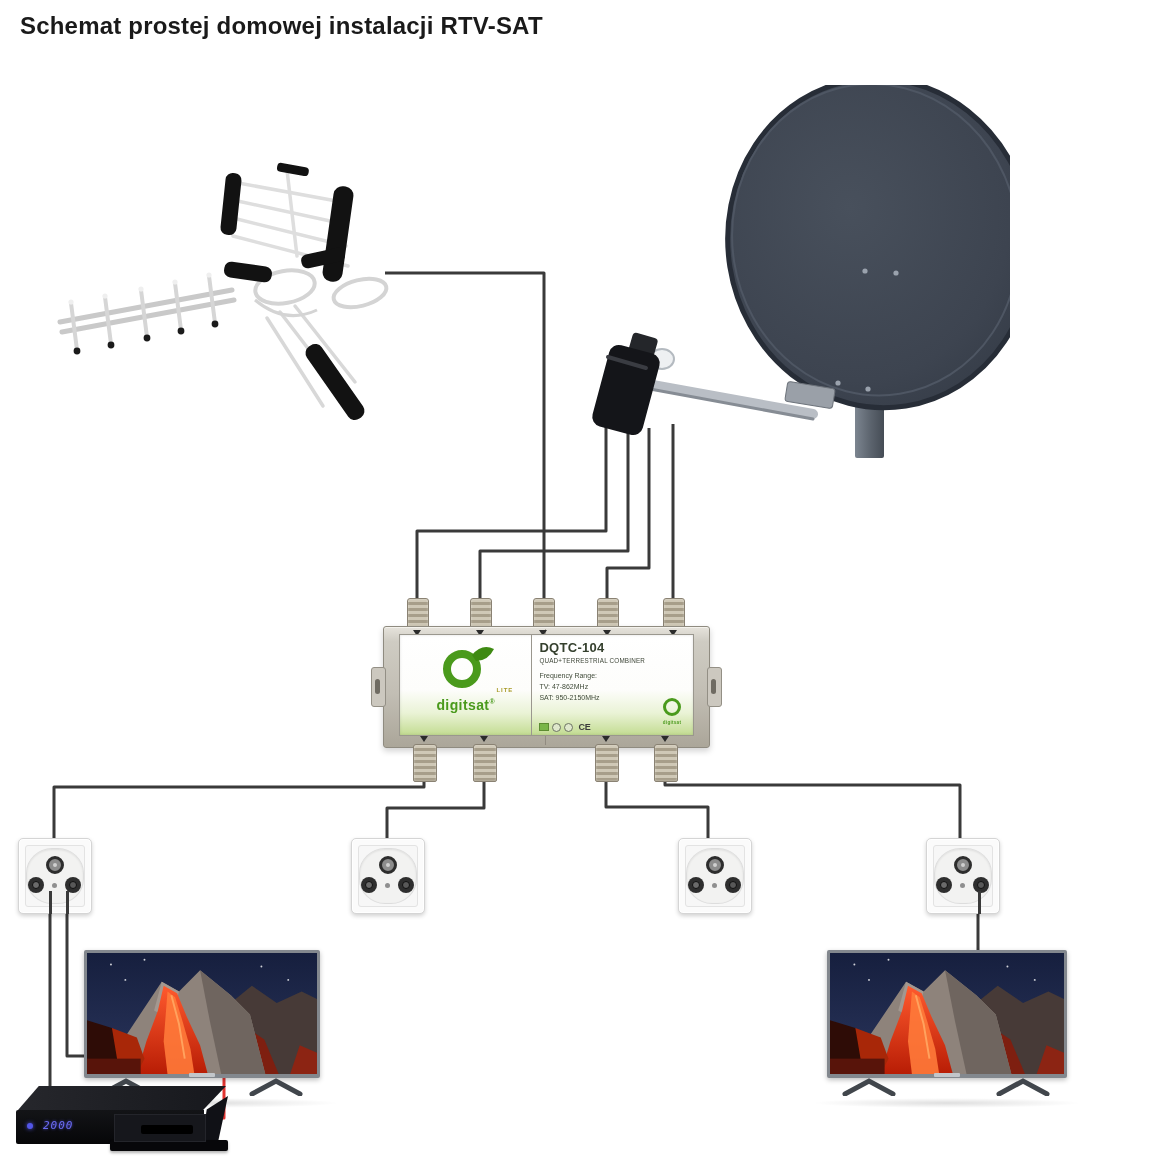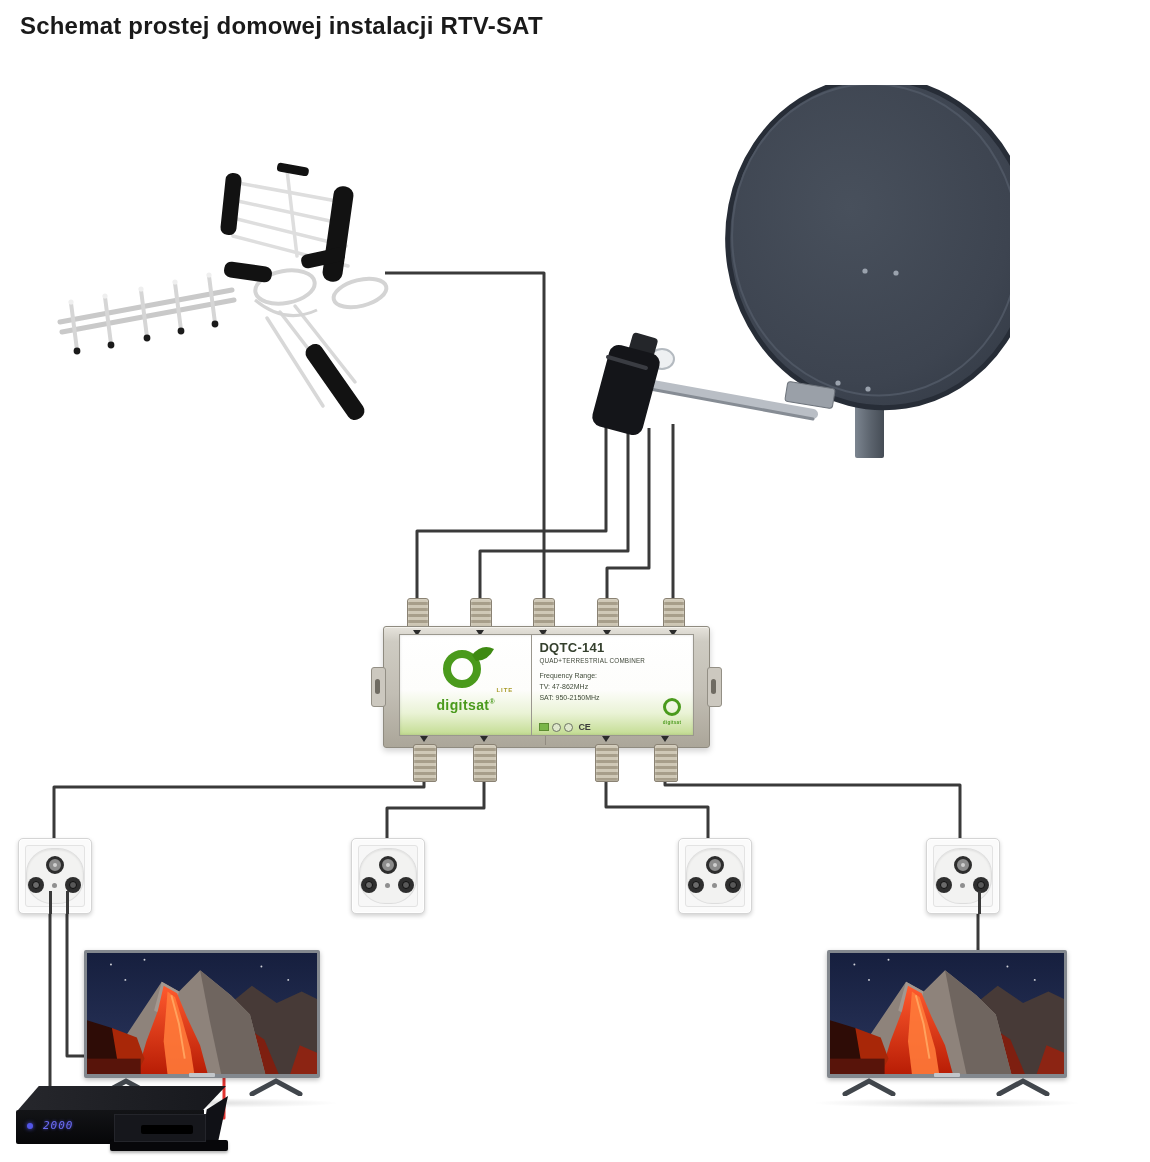--- a/index.html
+++ b/index.html
@@ -236,21 +236,21 @@
     <div class="label">
       <div class="lhalf">
         <svg style="position:absolute;left:50%;top:6px;transform:translateX(-50%)" width="60" height="52" viewBox="0 0 60 52">
           <circle cx="26" cy="28" r="15" fill="none" stroke="#4a9a1c" stroke-width="8"></circle>
           <path d="M36,14 Q46,2 58,8 Q52,20 40,20 Z" fill="#3e8a12"></path>
         </svg>
         <span class="lite-tag">LITE</span>
         <div class="wordmark"><span>digitsat</span><sup>®</sup></div>
       </div>
       <div class="rhalf">
-        <div class="model">DQTC-141</div>
+        <div class="model">DQTC-104</div>
         <div class="subtitle">QUAD+TERRESTRIAL COMBINER</div>
         <div class="freq">
           <div>Frequency Range:</div>
           <div>TV: 47-862MHz</div>
           <div>SAT: 950-2150MHz</div>
         </div>
         <div class="cert-row">
           <span class="cert-sq"></span>
           <span class="cert-dot"></span>
           <span class="cert-dot"></span>

